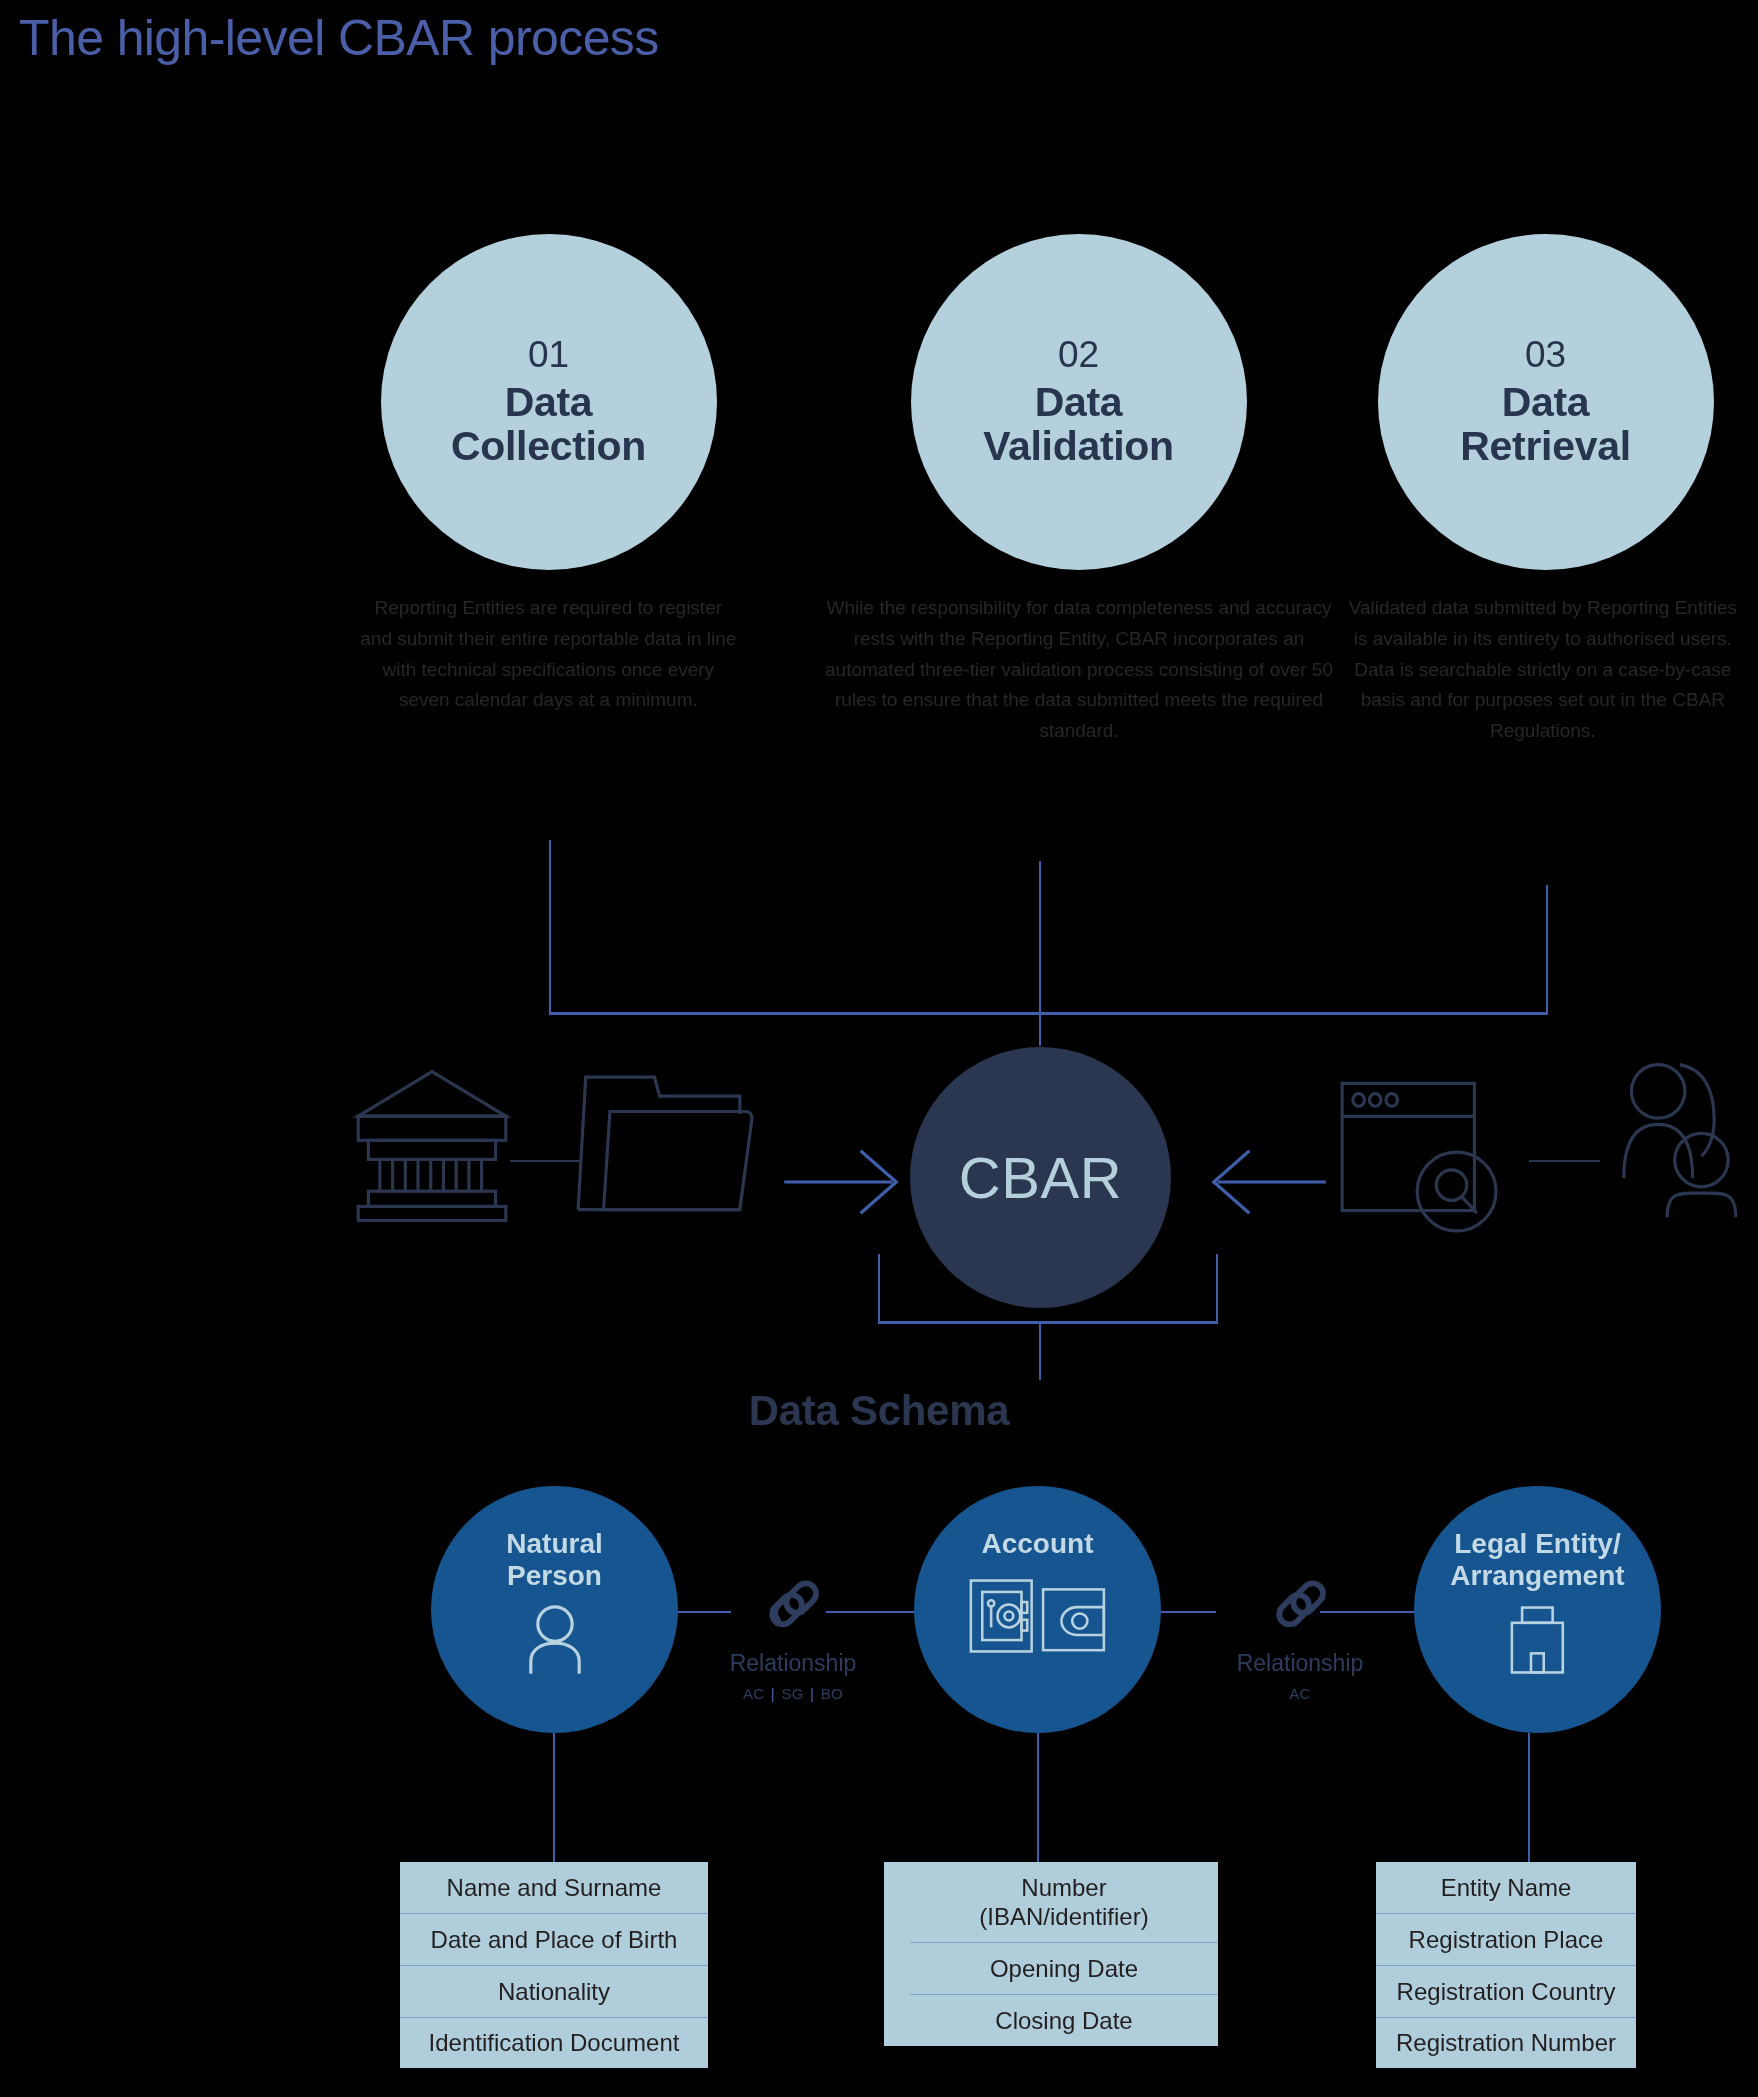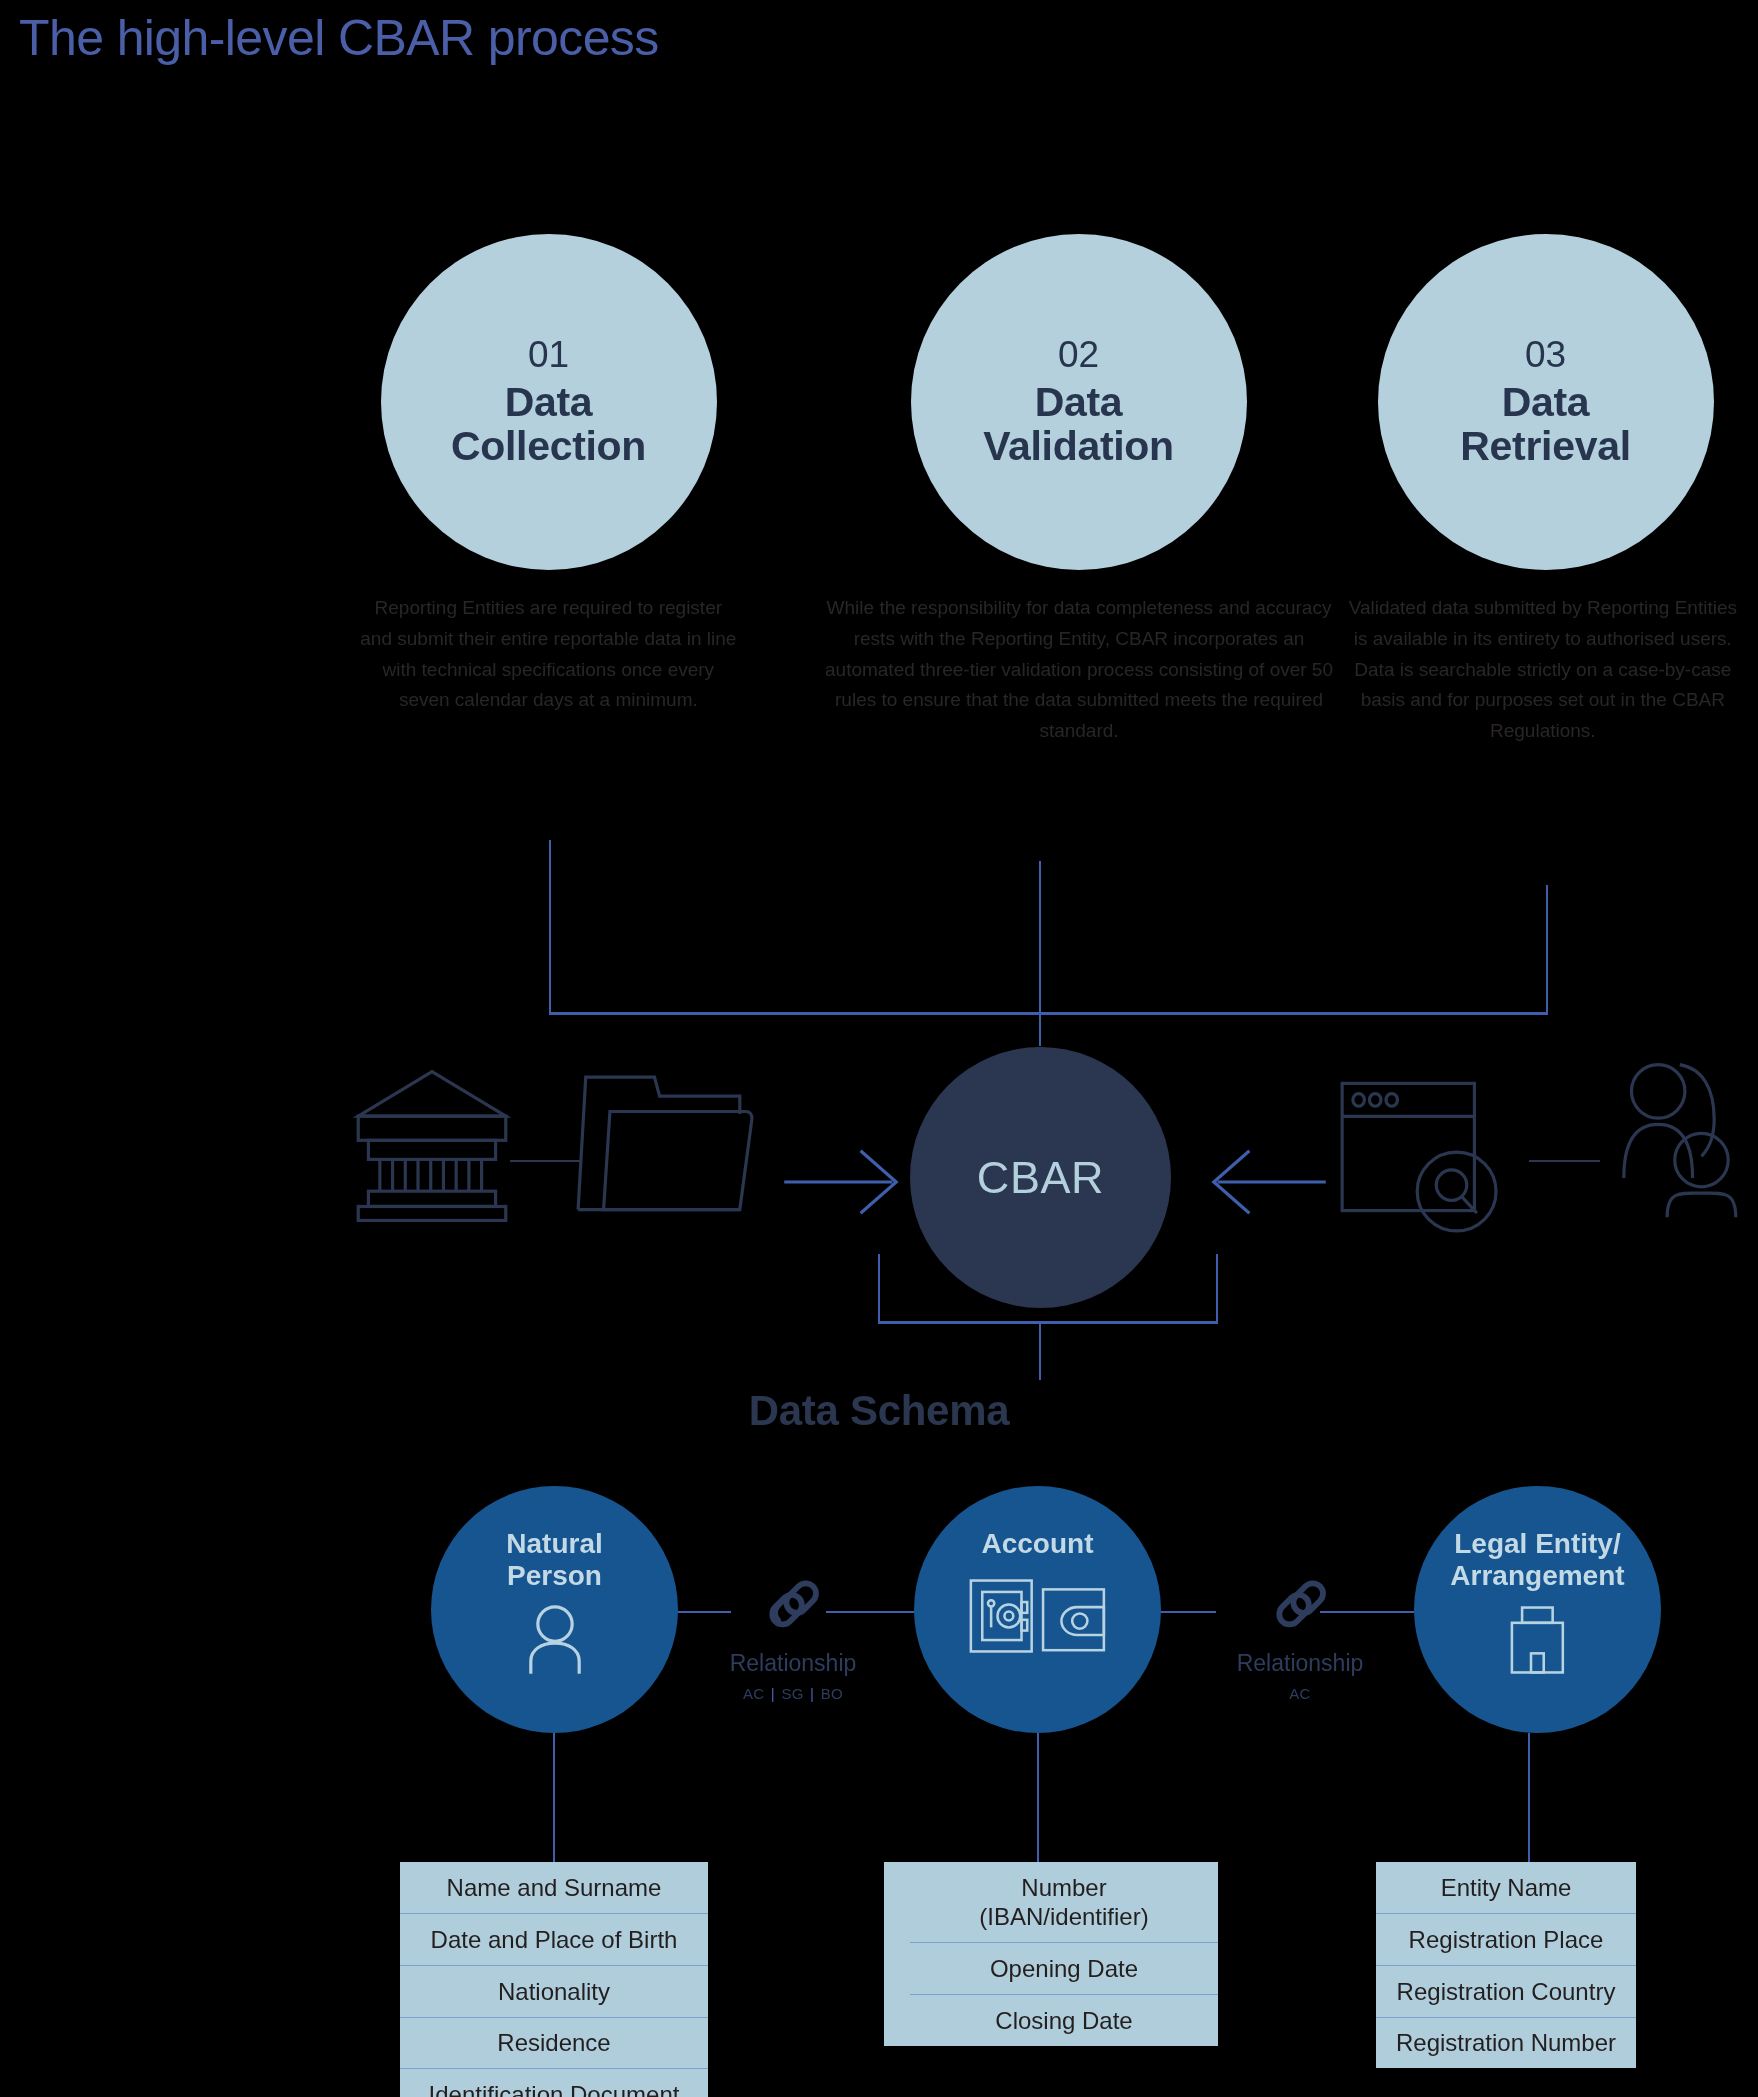--- a/index.html
+++ b/index.html
@@ -90,21 +90,21 @@
     top: 1047px;
     width: 261px;
     height: 261px;
     border-radius: 50%;
     background: #2b3750;
     display: flex;
     align-items: center;
     justify-content: center;
   }
   #cbar-label {
-    font-size: 45px;
+    font-size: 58px;
     color: #b5d0dd;
     letter-spacing: 0.6px;
   }
 
   .hub-icon { position: absolute; }
   #bank-icon      { left: 349px;  top: 1064px; }
   #folder-icon    { left: 573px;  top: 1063px; }
   #arrow-right    { left: 784px; top: 1147px; }
   #arrow-left     { left: 1211px; top: 1147px; }
   #browser-icon   { left: 1338px; top: 1077px; }
@@ -412,21 +412,20 @@
 </div>
 
 <div class="stem" style="left:553px;  top:1733px; height:130px;"></div>
 <div class="stem" style="left:1037px; top:1733px; height:130px;"></div>
 <div class="stem" style="left:1528px; top:1733px; height:130px;"></div>
 
 <div class="attr-table" id="attrs-natural-person">
   <div class="attr-row">Name and Surname</div>
   <div class="attr-row">Date and Place of Birth</div>
   <div class="attr-row">Nationality</div>
-  <div class="attr-row">Residence</div>
   <div class="attr-row">Identification Document</div>
 </div>
 
 <div class="attr-table" id="attrs-account">
   <div class="attr-row" style="white-space:pre-line;">Number
 (IBAN/identifier)</div>
   <div class="attr-row">Opening Date</div>
   <div class="attr-row">Closing Date</div>
 </div>
 

